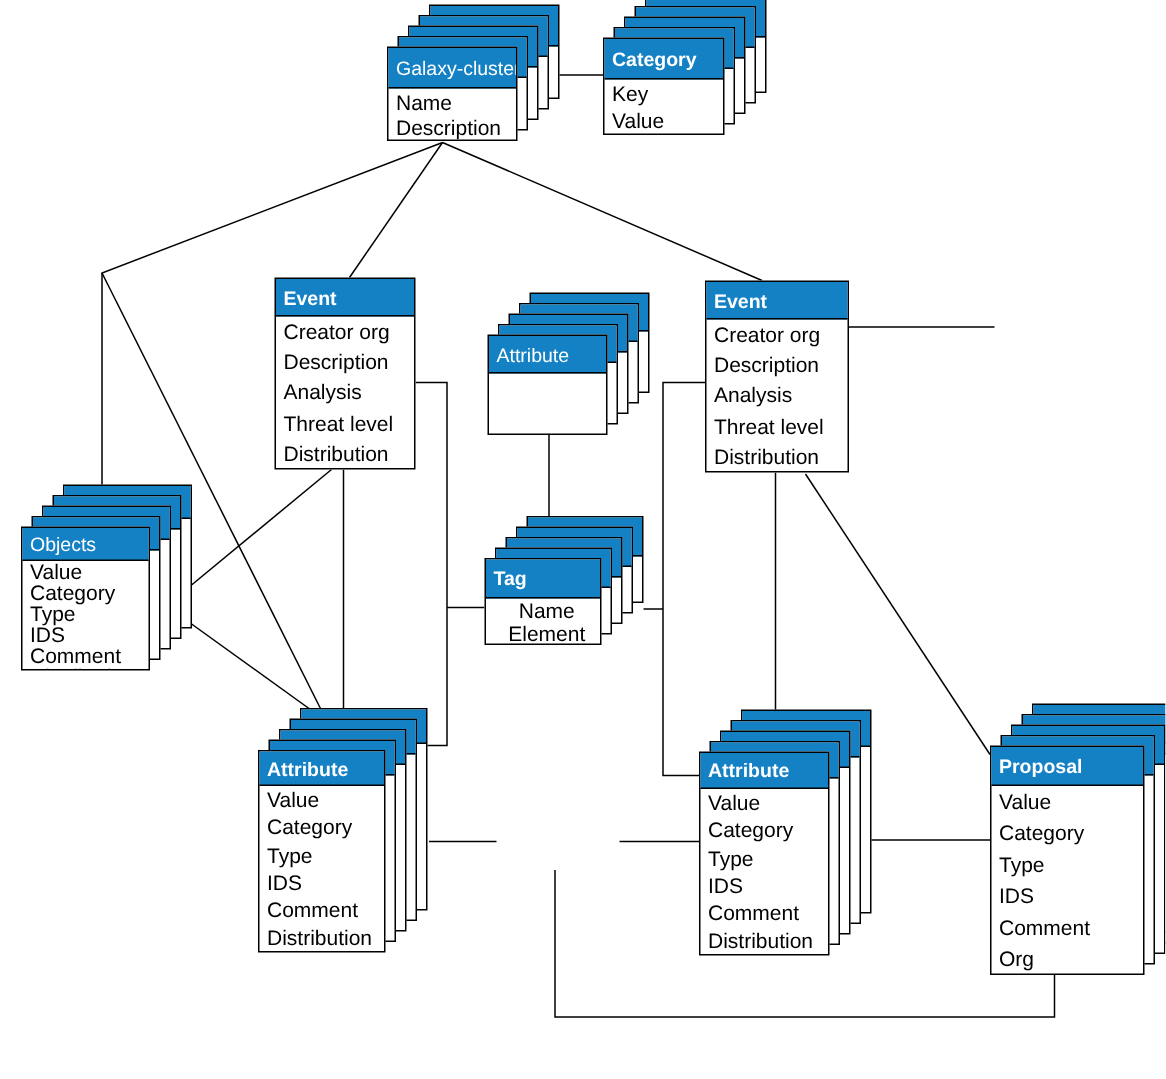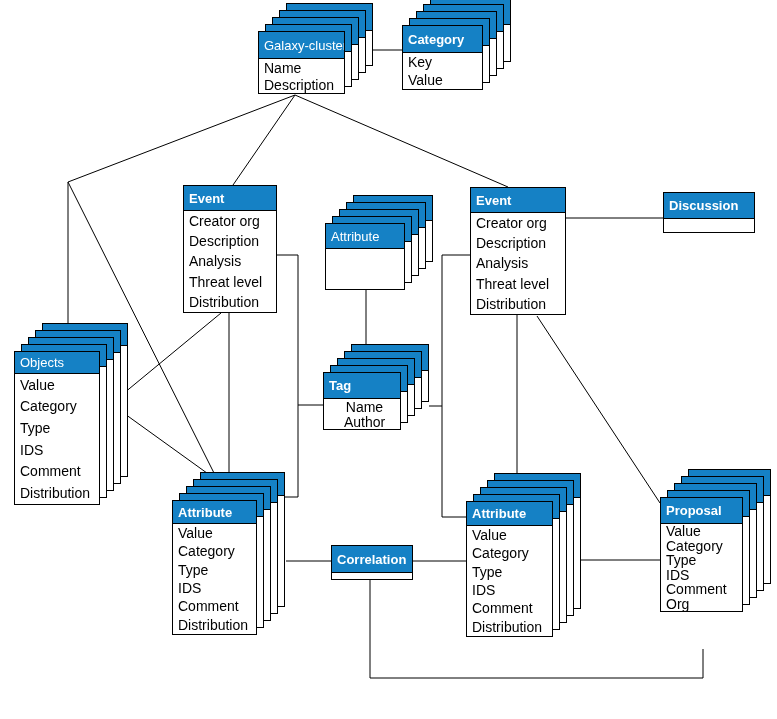--- a/index.html
+++ b/index.html
@@ -36,26 +36,26 @@
   }
   .field{line-height:1;white-space:nowrap;}
   
   .stage{--blue:#1581c5;}
   #e-galaxy      {left:258px;top:31px; width:87px; height:63px; --hh:27px;}
   #e-element     {left:402px;top:25px; width:81px; height:65px; --hh:27px;}
   #e-event-l     {left:183px;top:185px;width:94px; height:128px;--hh:25px;}
   #e-taxonomies  {left:325px;top:223px;width:80px; height:67px; --hh:25px;}
   #e-event-r     {left:470px;top:187px;width:96px; height:128px;--hh:25px;}
   #e-discussion  {left:663px;top:192px;width:92px; height:41px; --hh:26px;}
-  #e-objects     {left:14px; top:351px;width:86px; height:154px;--hh:22px;}
+  #e-objects     {left:14px; top:351px;width:86px; height:96px;--hh:22px;}
   #e-tag         {left:323px;top:372px;width:78px; height:58px;text-align:center; --hh:26px;}
   #e-attr-l      {left:172px;top:500px;width:85px; height:135px;--hh:23px;}
   #e-correlation {left:331px;top:545px;width:82px; height:35px; --hh:27px;}
   #e-attr-r      {left:466px;top:501px;width:87px; height:136px;--hh:24px;}
-  #e-proposal    {left:660px;top:497px;width:83px; height:115px;--hh:26px;}
+  #e-proposal    {left:660px;top:497px;width:83px; height:153px;padding-left:20px;--hh:26px;}
 </style>
 </head>
 <body>
 
 <div class="stage">
 
   <svg class="wires">
     <polyline points="295,95 233,185"></polyline>
     <polyline points="295,95 508,187"></polyline>
     <polyline points="295,95 68,182 68,355"></polyline>
@@ -135,26 +135,20 @@
       <div class="body">
         <div class="field">Creator org</div>
         <div class="field">Description</div>
         <div class="field">Analysis</div>
         <div class="field">Threat level</div>
         <div class="field">Distribution</div>
       </div>
     </div>
   </div>
 
-  <div class="entity" id="e-discussion">
-    <div class="box">
-      <div class="hdr">Discussion</div>
-      <div class="body"></div>
-    </div>
-  </div>
 
   <div class="entity" id="e-objects">
     <div class="layer l4"></div>
     <div class="layer l3"></div>
     <div class="layer l2"></div>
     <div class="layer l1"></div>
     <div class="box">
       <div class="hdr plain">Objects</div>
       <div class="body">
         <div class="field">Value</div>
@@ -169,21 +163,21 @@
 
   <div class="entity" id="e-tag">
     <div class="layer l4"></div>
     <div class="layer l3"></div>
     <div class="layer l2"></div>
     <div class="layer l1"></div>
     <div class="box">
       <div class="hdr">Tag</div>
       <div class="body">
         <div class="field">Name</div>
-        <div class="field">Author</div>
+        <div class="field">Element</div>
       </div>
     </div>
   </div>
 
   <div class="entity" id="e-attr-l">
     <div class="layer l4"></div>
     <div class="layer l3"></div>
     <div class="layer l2"></div>
     <div class="layer l1"></div>
     <div class="box">
@@ -192,26 +186,20 @@
         <div class="field">Value</div>
         <div class="field">Category</div>
         <div class="field">Type</div>
         <div class="field">IDS</div>
         <div class="field">Comment</div>
         <div class="field">Distribution</div>
       </div>
     </div>
   </div>
 
-  <div class="entity" id="e-correlation">
-    <div class="box">
-      <div class="hdr">Correlation</div>
-      <div class="body"></div>
-    </div>
-  </div>
 
   <div class="entity" id="e-attr-r">
     <div class="layer l4"></div>
     <div class="layer l3"></div>
     <div class="layer l2"></div>
     <div class="layer l1"></div>
     <div class="box">
       <div class="hdr">Attribute</div>
       <div class="body">
         <div class="field">Value</div>

